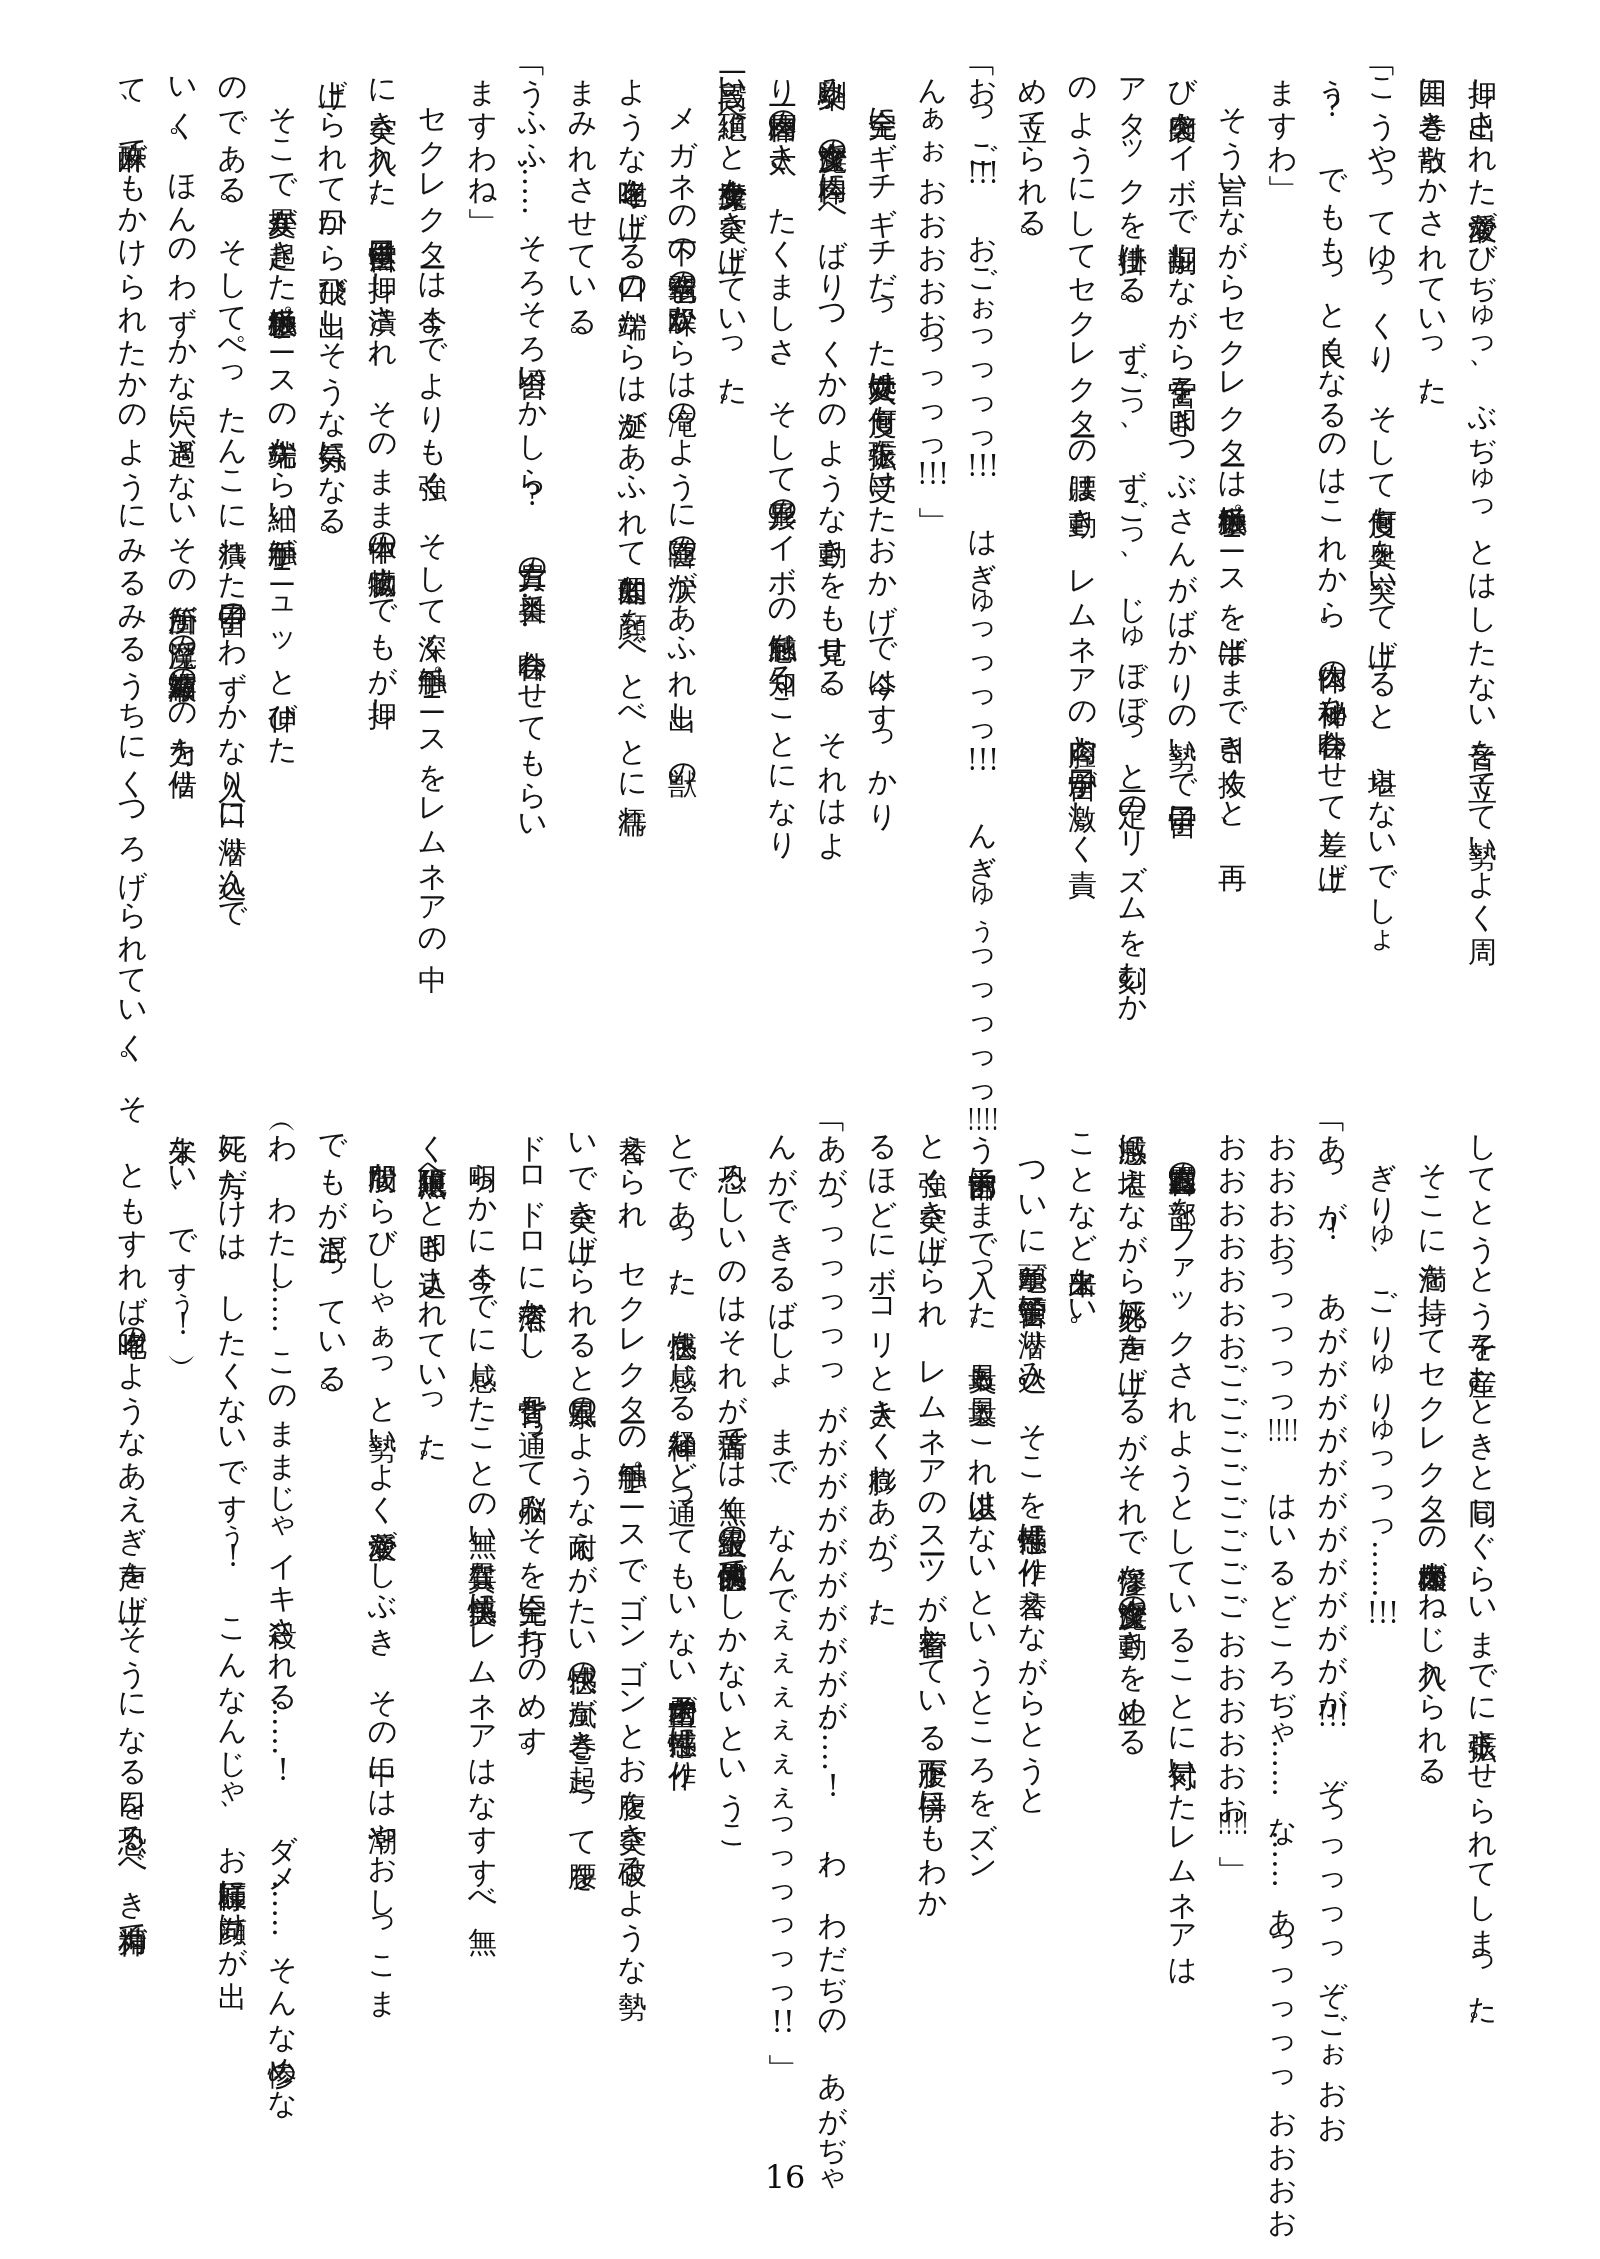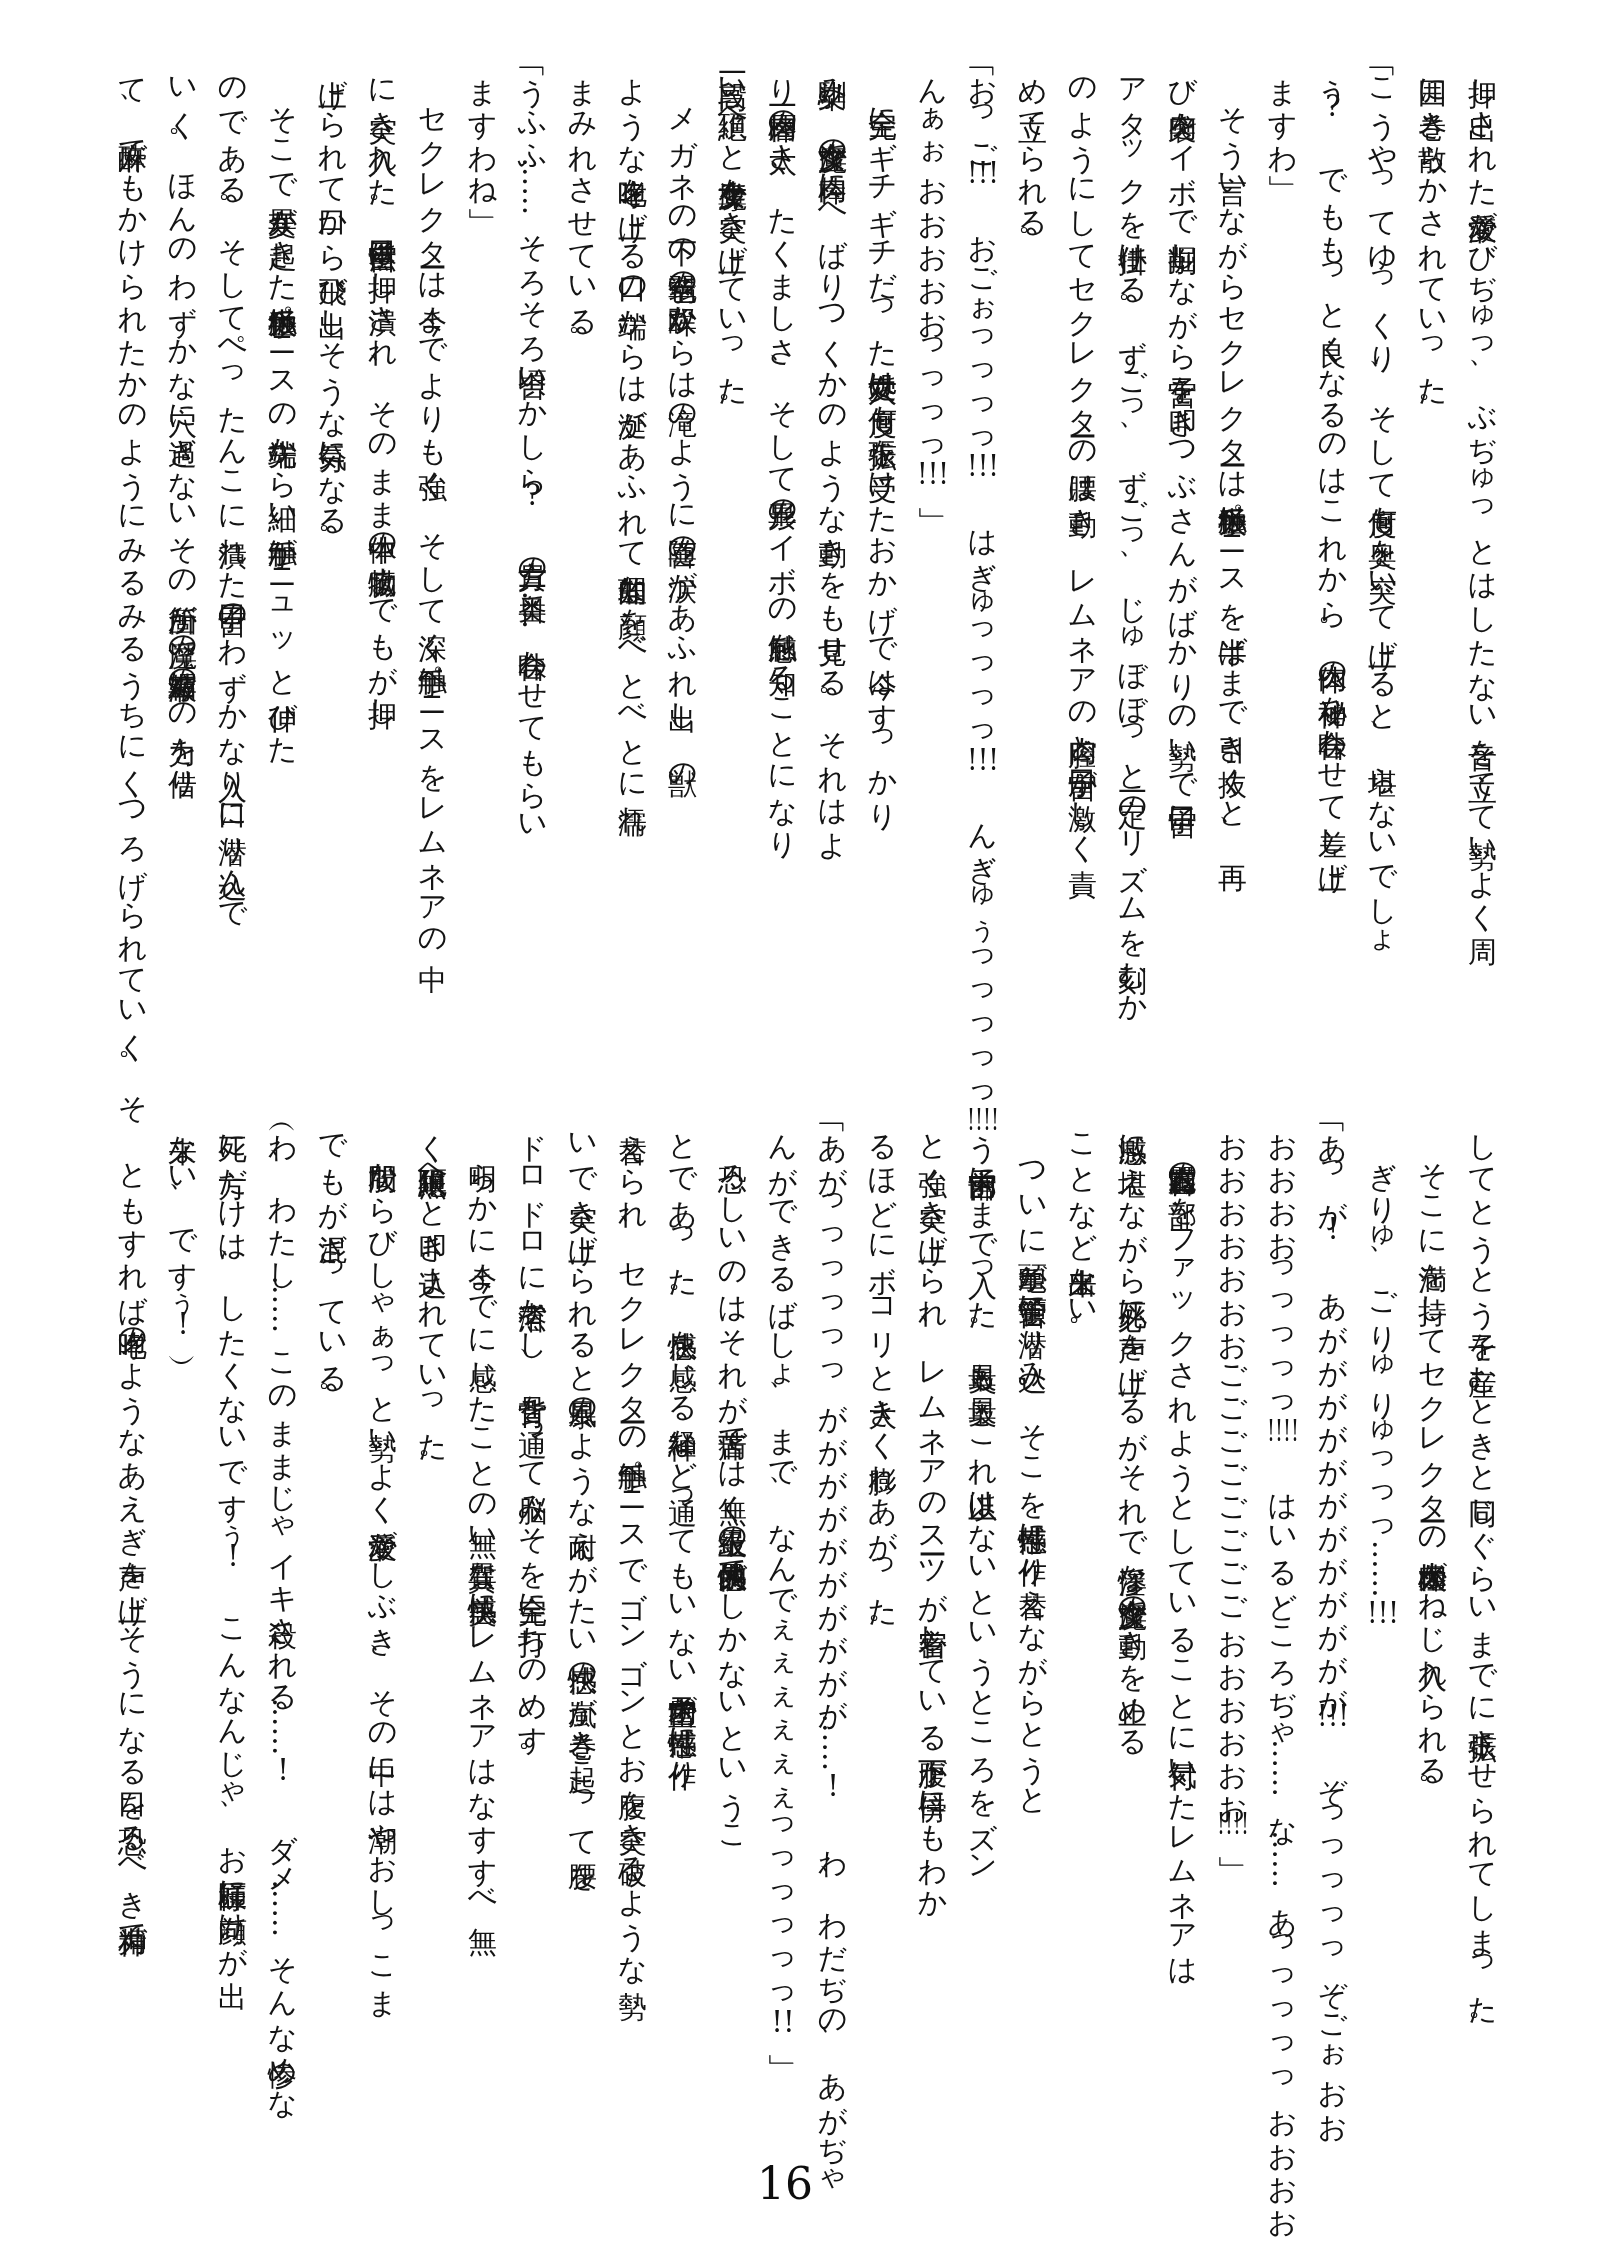--- a/index.html
+++ b/index.html
@@ -23,21 +23,21 @@
   }
   #block-upper{top:58px;height:995px;}
   #block-lower{top:1114px;height:995px;}
   .v-col{height:100%;white-space:pre;}
   .tcy{text-combine-upright:all;-webkit-text-combine:horizontal;}
   .page-number{
     position:absolute;
     top:2158px;left:0;
     width:1570px;
     text-align:center;
-    font-size:44px;
+    font-size:32px;
     color:#0d0d0d;
     font-family:"DejaVu Serif","Liberation Serif",serif;
   }
 </style>
 </head>
 <body>
 
 <div class="page">
 
   <div class="vblock" id="block-upper">

